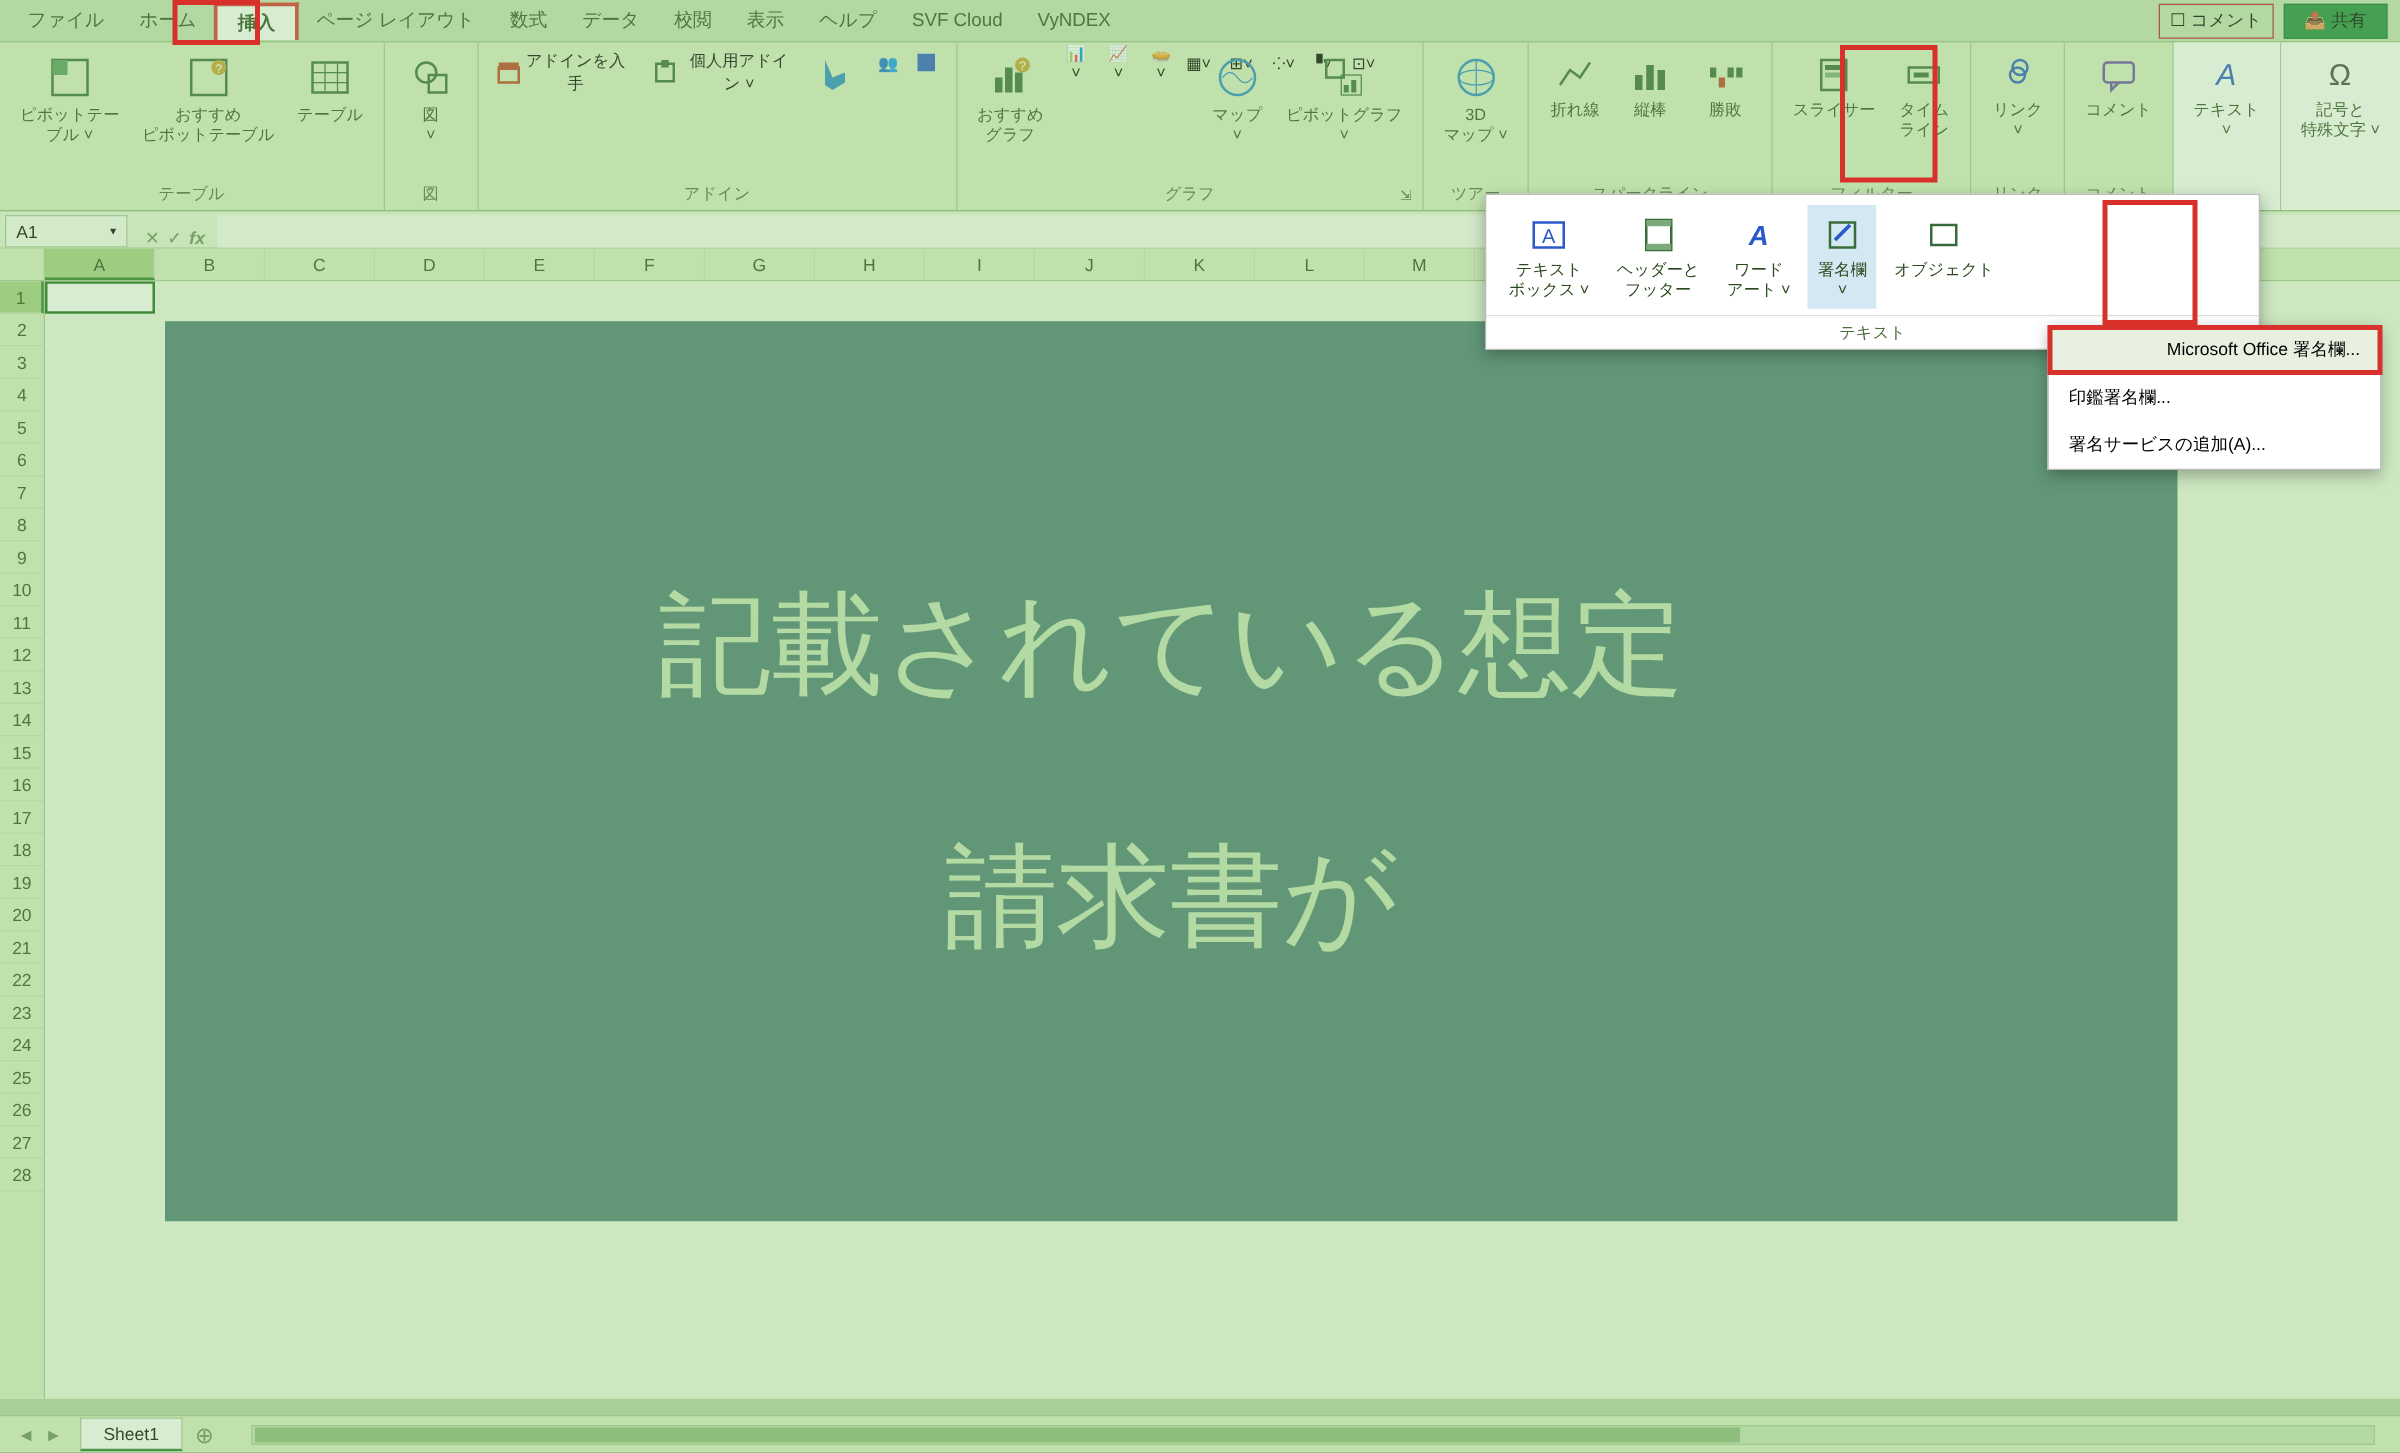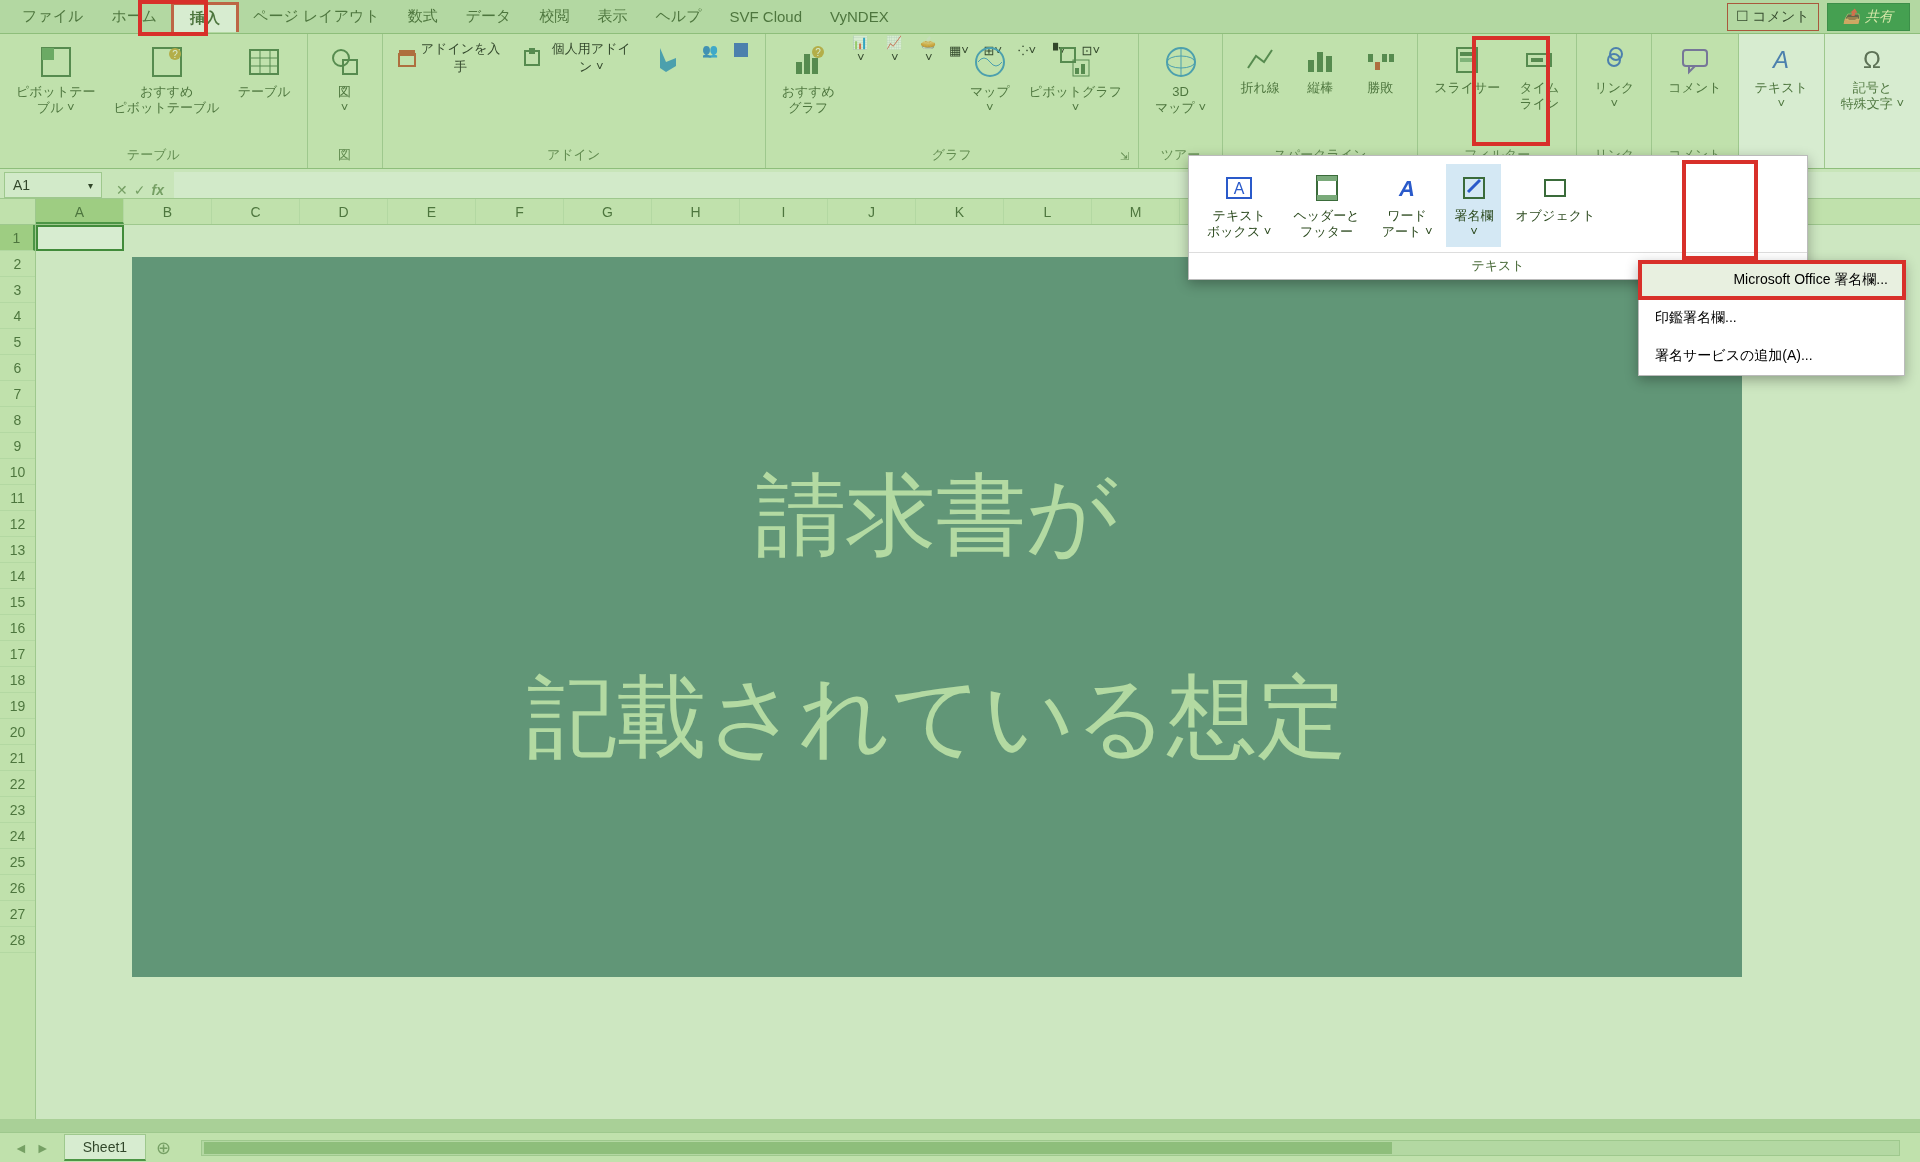--- a/index.html
+++ b/index.html
@@ -7,21 +7,21 @@
 
 
 .tint-overlay { position: absolute; inset: 0; background: rgba(140, 200, 120, 0.35); pointer-events: none; z-index: 500; }
 
 
 .menu-bar { display: flex; align-items: center; height: 34px; background: #c8e0b8; border-bottom: 1px solid #8fb87d; padding-left: 8px; position: relative; }
 .menu-tab { padding: 6px 14px; font-size: 15px; color: #2c4a1f; cursor: pointer; }
 .menu-tab.active { background: #fff; border: 3px solid #d8302a; border-bottom: none; font-weight: bold; padding: 4px 16px; }
 .right-buttons { position: absolute; right: 10px; top: 3px; display: flex; gap: 8px; }
 .btn-comment { padding: 4px 8px; border: 1px solid #b91c1c; background: #c8e0b8; font-size: 14px; }
-.btn-share { padding: 4px 16px; background: #1f8a3d; color: #fef9c3; border: 1px solid #117030; font-size: 14px; font-style: italic; }
+.btn-share { padding: 4px 16px; background: #1f8a3d; color: #000000; border: 1px solid #117030; font-size: 14px; }
 
 
 .ribbon { height: 135px; background: #dceec8; border-bottom: 1px solid #8fb87d; display: flex; position: relative; }
 .ribbon-group { border-right: 1px solid #a8c898; padding: 4px 10px 2px; display: flex; flex-direction: column; align-items: center; justify-content: space-between; }
 .group-items { display: flex; gap: 6px; align-items: flex-start; height: 104px; }
 .group-label { font-size: 13px; color: #4a6b3a; padding-bottom: 2px; }
 .ribbon-btn { display: flex; flex-direction: column; align-items: center; justify-content: flex-start; padding: 4px 6px; cursor: pointer; min-width: 54px; }
 .ribbon-btn .icon { width: 36px; height: 36px; display: flex; align-items: center; justify-content: center; margin-bottom: 2px; }
 .ribbon-btn .label { font-size: 13px; text-align: center; line-height: 1.25; color: #2c4a1f; white-space: pre; }
 .ribbon-btn.large .icon { width: 40px; height: 40px; }
@@ -482,22 +482,22 @@
         <div class="row-h">24</div>
         <div class="row-h">25</div>
         <div class="row-h">26</div>
         <div class="row-h">27</div>
         <div class="row-h">28</div>
       </div>
     <div class="cells">
       <div class="active-cell"></div>
       <div class="blue-sliver"></div>
       <div class="big-box">
+        <div class="line">記載されている想定</div>
         <div class="line">請求書が</div>
-        <div class="line">記載されている想定</div>
       </div>
     </div>
   </div>
 </div>
 
 <div class="text-panel">
   <div class="text-panel-inner">
     <div class="text-panel-top group-items">
       <div class="ribbon-btn">
         <span class="icon">

